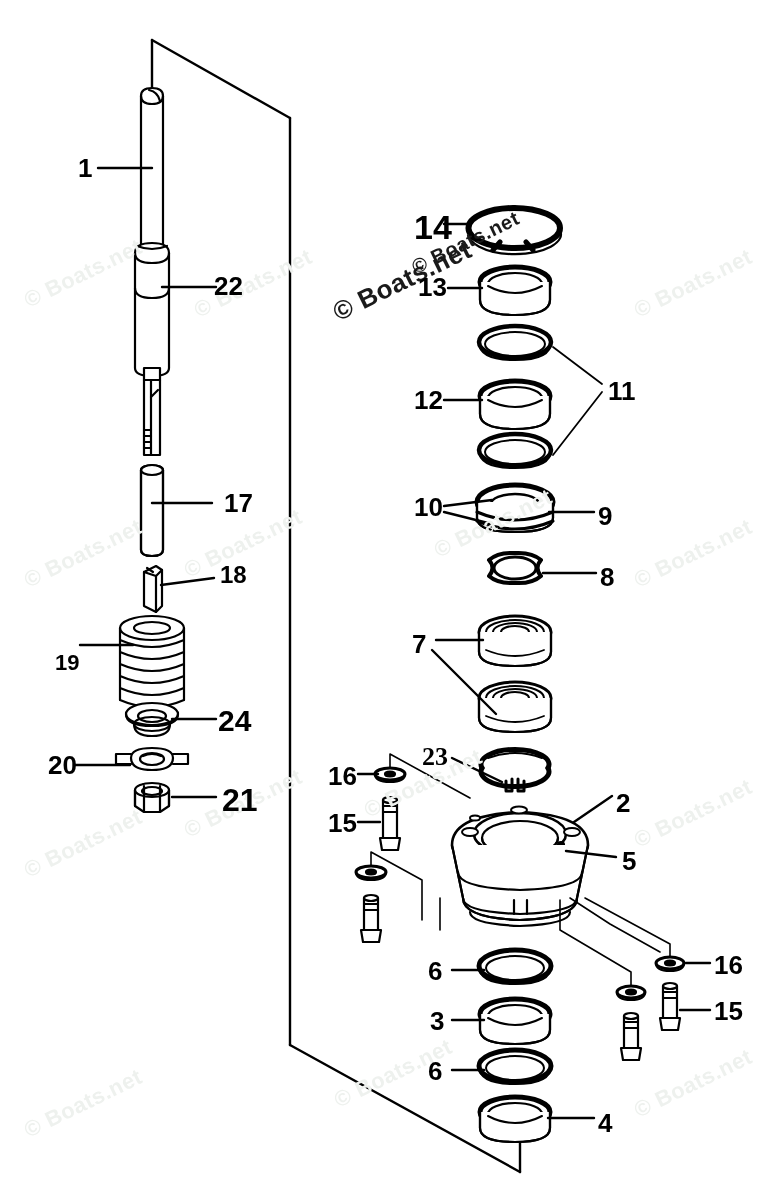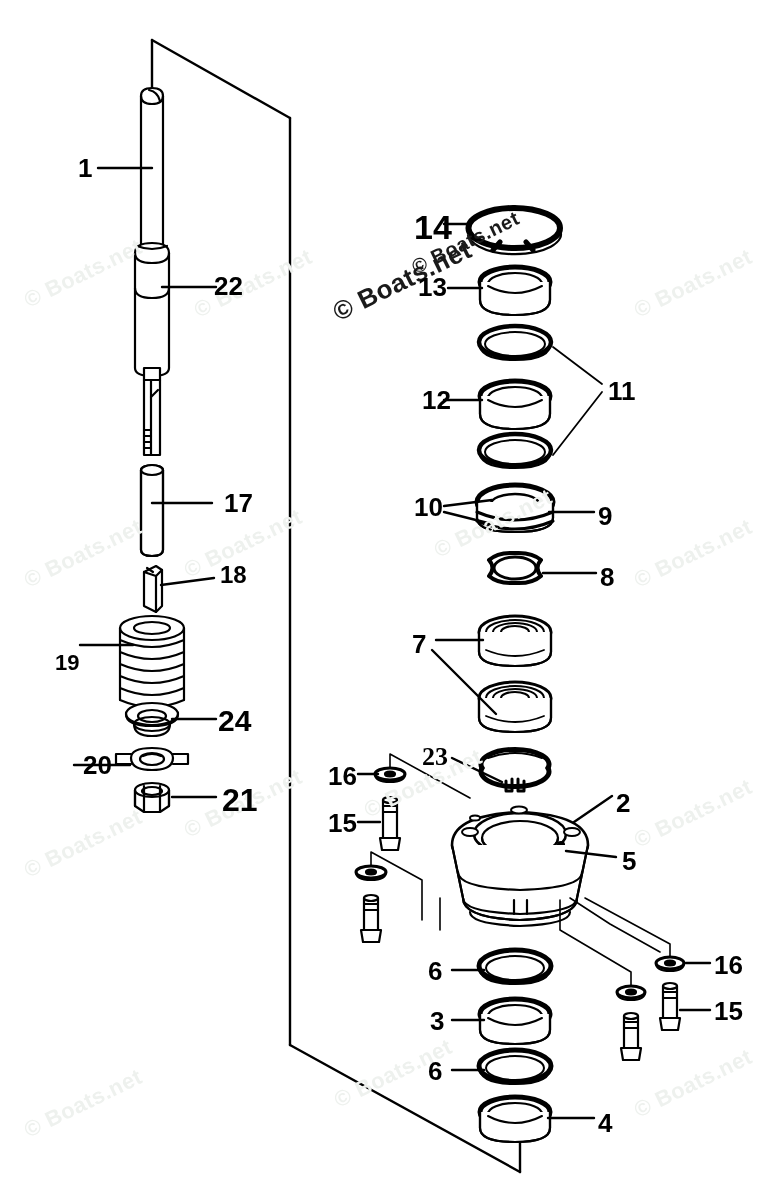--- a/index.html
+++ b/index.html
@@ -342,25 +342,25 @@
       <div class="wm wm-light" style="left: 190px; top: 300px; font-size: 22px; transform: rotate(-26deg);">© Boats.net</div>
     </div>
 
   <div id="callouts">
       <div class="lbl" style="left: 78px; top: 155px; font-size: 26px;">1</div>
       <div class="lbl" style="left: 214px; top: 273px; font-size: 26px;">22</div>
       <div class="lbl" style="left: 224px; top: 490px; font-size: 26px;">17</div>
       <div class="lbl" style="left: 220px; top: 563px; font-size: 24px;">18</div>
       <div class="lbl" style="left: 55px; top: 652px; font-size: 22px;">19</div>
       <div class="lbl" style="left: 218px; top: 706px; font-size: 30px;">24</div>
-      <div class="lbl" style="left: 48px; top: 752px; font-size: 26px; margin-left: 35px;">20</div>
+      <div class="lbl" style="left: 48px; top: 752px; font-size: 26px;">20</div>
       <div class="lbl" style="left: 222px; top: 784px; font-size: 32px;">21</div>
       <div class="lbl" style="left: 414px; top: 210px; font-size: 34px;">14</div>
       <div class="lbl" style="left: 418px; top: 274px; font-size: 26px;">13</div>
-      <div class="lbl" style="left: 414px; top: 387px; font-size: 26px; margin-left: 8px;">12</div>
+      <div class="lbl" style="left: 414px; top: 387px; font-size: 26px;">12</div>
       <div class="lbl" style="left: 608px; top: 378px; font-size: 26px;">11</div>
       <div class="lbl" style="left: 414px; top: 494px; font-size: 26px;">10</div>
       <div class="lbl" style="left: 598px; top: 503px; font-size: 26px;">9</div>
       <div class="lbl" style="left: 600px; top: 564px; font-size: 26px;">8</div>
       <div class="lbl" style="left: 412px; top: 631px; font-size: 26px;">7</div>
       <div class="lbl" style="left: 422px; top: 744px; font-size: 26px; font-family: Liberation Serif, serif;">23</div>
       <div class="lbl" style="left: 328px; top: 763px; font-size: 26px;">16</div>
       <div class="lbl" style="left: 328px; top: 810px; font-size: 26px;">15</div>
       <div class="lbl" style="left: 616px; top: 790px; font-size: 26px;">2</div>
       <div class="lbl" style="left: 622px; top: 848px; font-size: 26px;">5</div>

